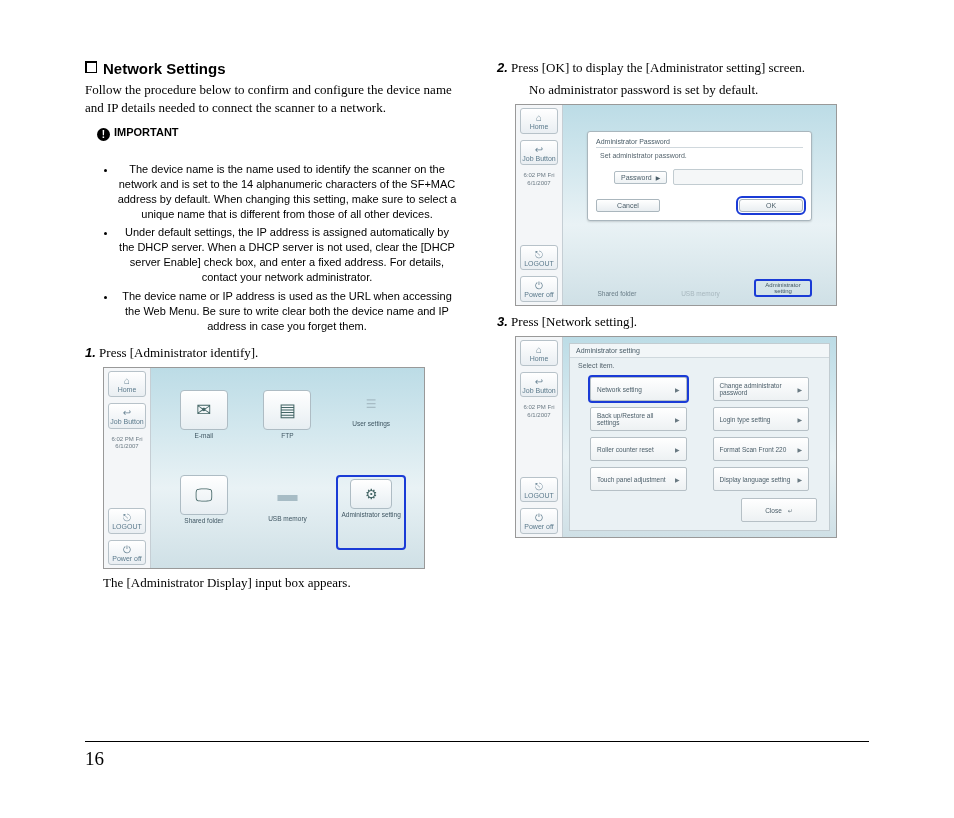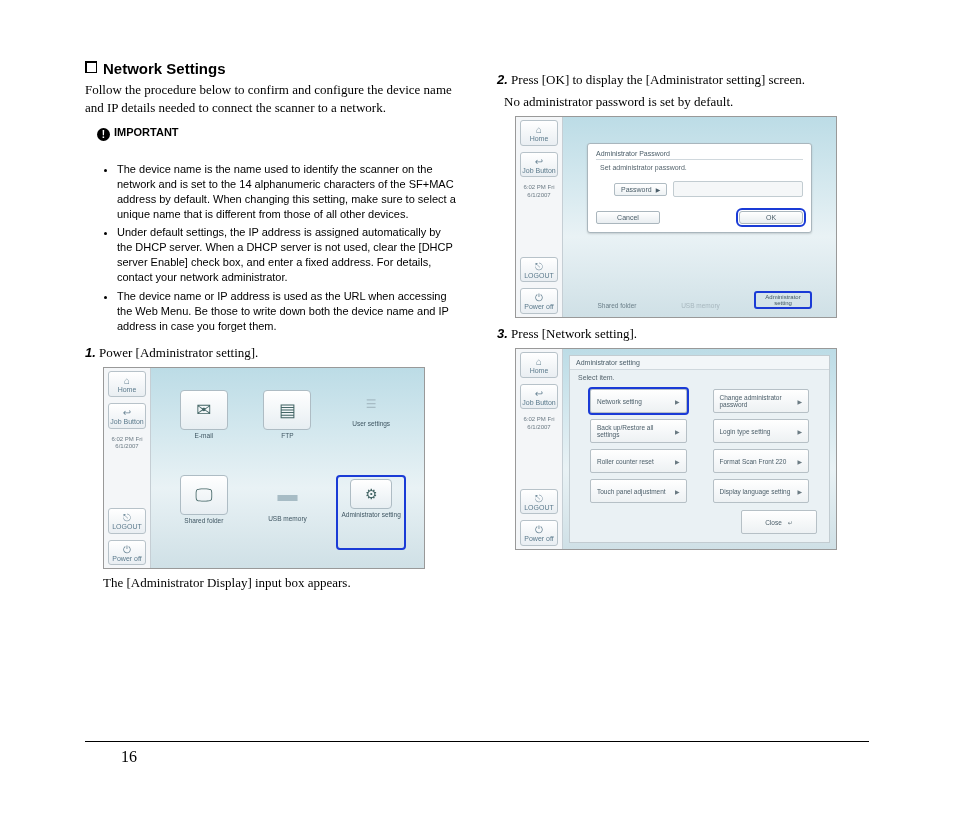--- a/index.html
+++ b/index.html
@@ -64,20 +64,21 @@
     vertical-align: -2px;
   }
   ul.important-list {
     margin: 0 0 12px 18px;
     padding: 0 0 0 14px;
     font-size: 11px;
     line-height: 1.35;
   }
   ul.important-list li {
     margin-bottom: 4px;
+    text-align: center;
   }
   .step {
     font-size: 13px;
     margin: 8px 0 6px 0;
     font-family: 'Times New Roman', serif;
   }
   .step .num {
     font-weight: bold;
     font-style: italic;
     font-family: Arial, sans-serif;
@@ -223,49 +224,48 @@
   .opt .tri { font-size:6px; color:#6a7a82;}
   .opt.hi { outline:2px solid #1a3bd6; outline-offset:0; }
   .sp-close { align-self:flex-end; margin:auto 12px 8px auto;}
   .sp-close .opt { width:62px; justify-content:center; gap:6px;}
 
   .footer-line {
     border-top:1px solid #000;
     margin:150px 0 6px 0;
   }
   .page-num {
-    font-size:16px;
+    font-size:19px;
     font-family:'Times New Roman', serif;
-    margin-left:36px;
   }
 </style>
 </head>
 <body>
 
 <div class="page">
   <div class="columns">
 
     <div class="col">
       <h2 class="section-title">
         <span class="box"></span><span>Network Settings</span>
       </h2>
       <p class="intro">Follow the procedure below to confirm and configure the device name and IP details needed to connect the scanner to a network.</p>
 
       <div class="important-label">
         <span class="circ">!</span><span>IMPORTANT</span>
       </div>
       <ul class="important-list">
         <li>The device name is the name used to identify the scanner on the network and is set to the 14 alphanumeric characters of the SF+MAC address by default. When changing this setting, make sure to select a unique name that is different from those of all other devices.</li>
         <li>Under default settings, the IP address is assigned automatically by the DHCP server. When a DHCP server is not used, clear the [DHCP server Enable] check box, and enter a fixed address. For details, contact your network administrator.</li>
-        <li>The device name or IP address is used as the URL when accessing the Web Menu. Be those to write down both the device name and IP address in case you forget them.</li>
+        <li>The device name or IP address is used as the URL when accessing the Web Menu. Be sure to write clear both the device name and IP address in case you forget them.</li>
       </ul>
 
       <p class="step">
         <span class="num">1.</span>
-        <span>Power [Administrator setting].</span>
+        <span>Press [Administrator identify].</span>
       </p>
 
       <div class="device-shot">
         <div class="ds-sidebar">
           <div class="ds-sbtn"><span class="ic">⌂</span><span>Home</span></div>
           <div class="ds-sbtn"><span class="ic">↩</span><span>Job Button</span></div>
           <div class="ds-time">
             <div>6:02 PM  Fri</div>
             <div>6/1/2007</div>
           </div>
@@ -300,25 +300,25 @@
               <div class="lbl">Administrator setting</div>
             </div>
           </div>
         </div>
       </div>
 
       <p class="caption">The [Administrator Display] input box appears.</p>
     </div>
 
     <div class="col">
-      <p class="step" style="margin-top:12px">
+      <p class="step" style="margin-top:0">
         <span class="num">2.</span>
         <span>Press [OK] to display the [Administrator setting] screen.</span>
       </p>
-      <p class="caption" style="margin-left:7px; margin-top:0">No administrator password is set by default.</p>
+      <p class="caption" style="margin-left:32px; margin-top:0">No administrator password is set by default.</p>
 
       <div class="device-shot">
         <div class="ds-sidebar">
           <div class="ds-sbtn"><span class="ic">⌂</span><span>Home</span></div>
           <div class="ds-sbtn"><span class="ic">↩</span><span>Job Button</span></div>
           <div class="ds-time">
             <div>6:02 PM  Fri</div>
             <div>6/1/2007</div>
           </div>
           <div class="ds-spacer"></div>

